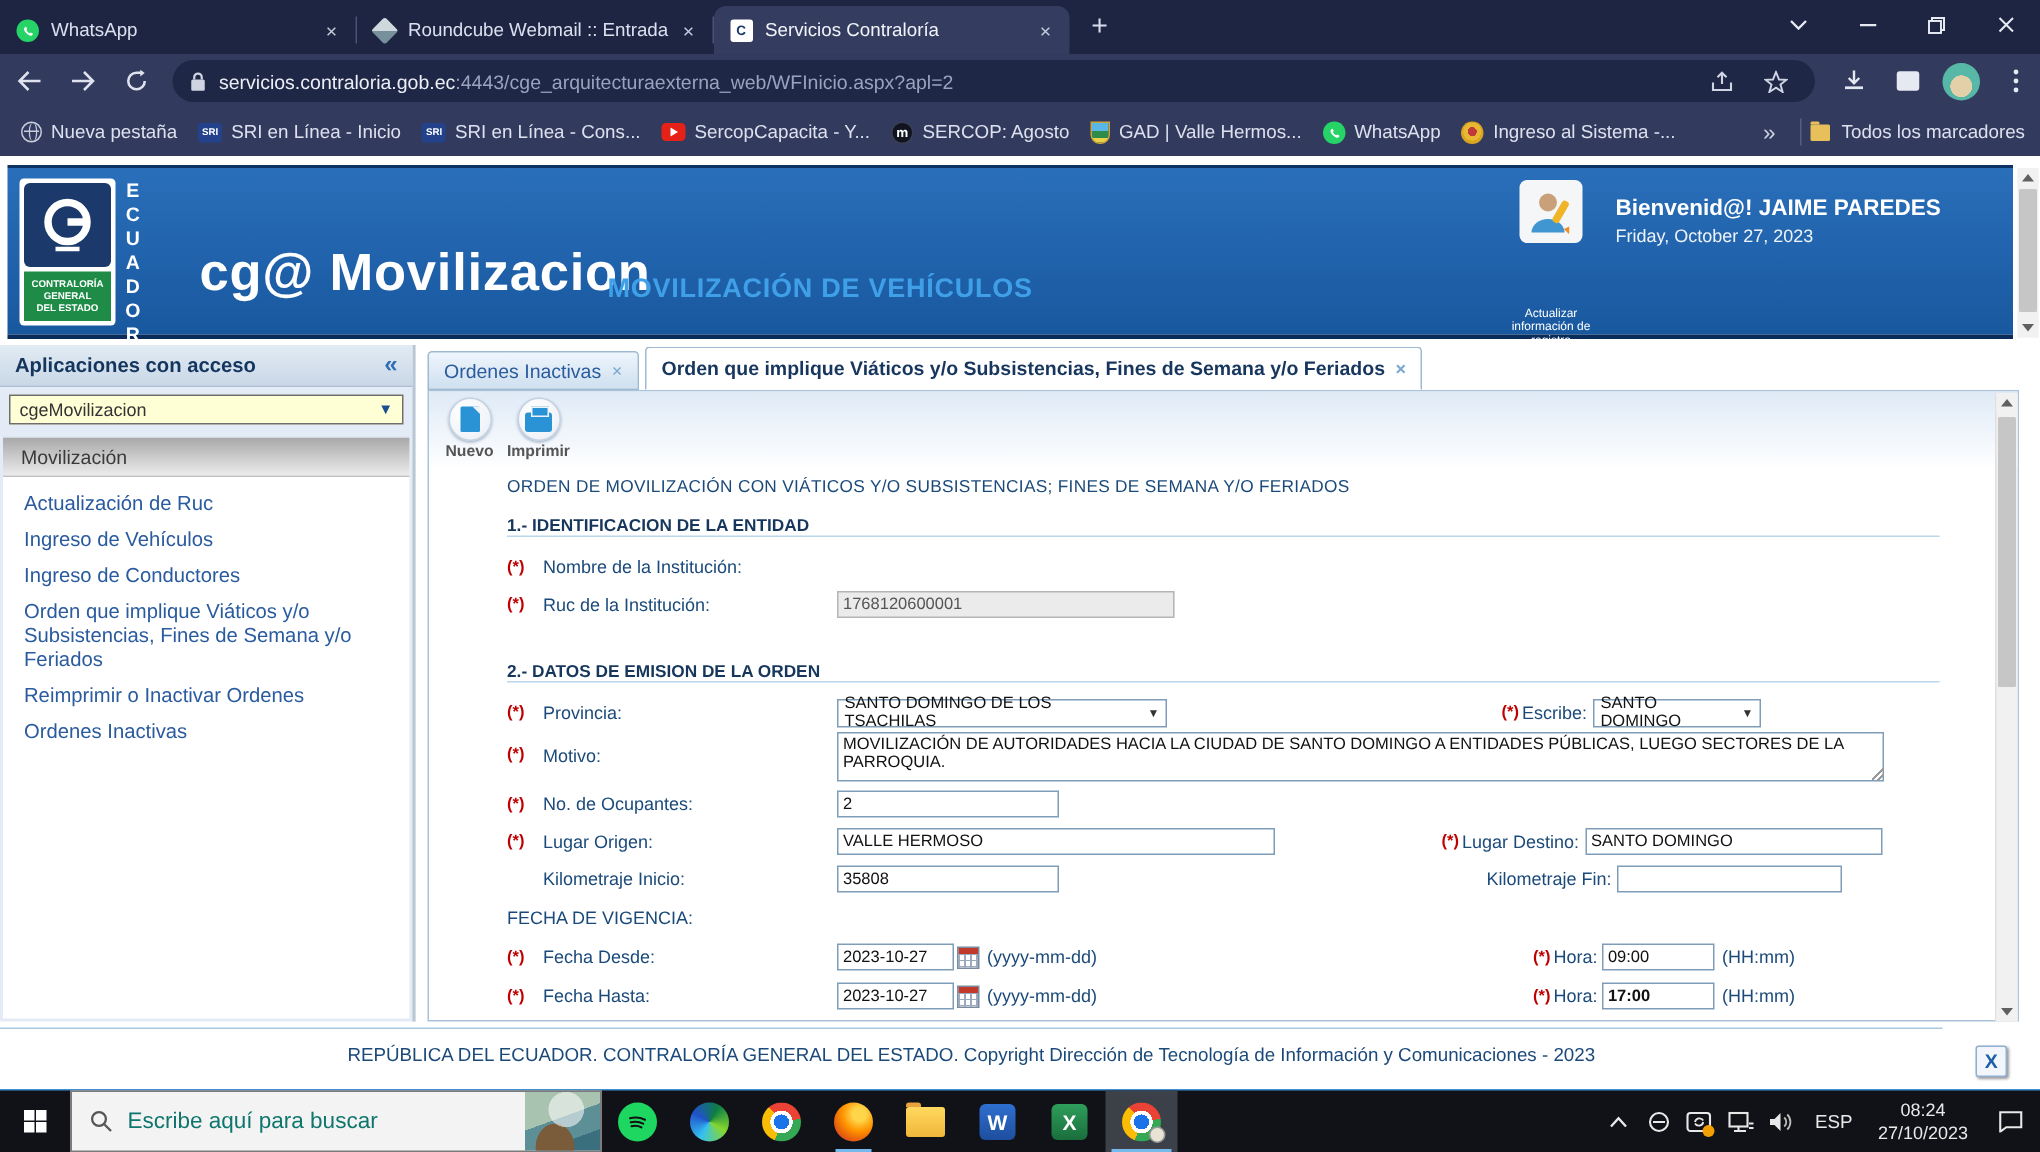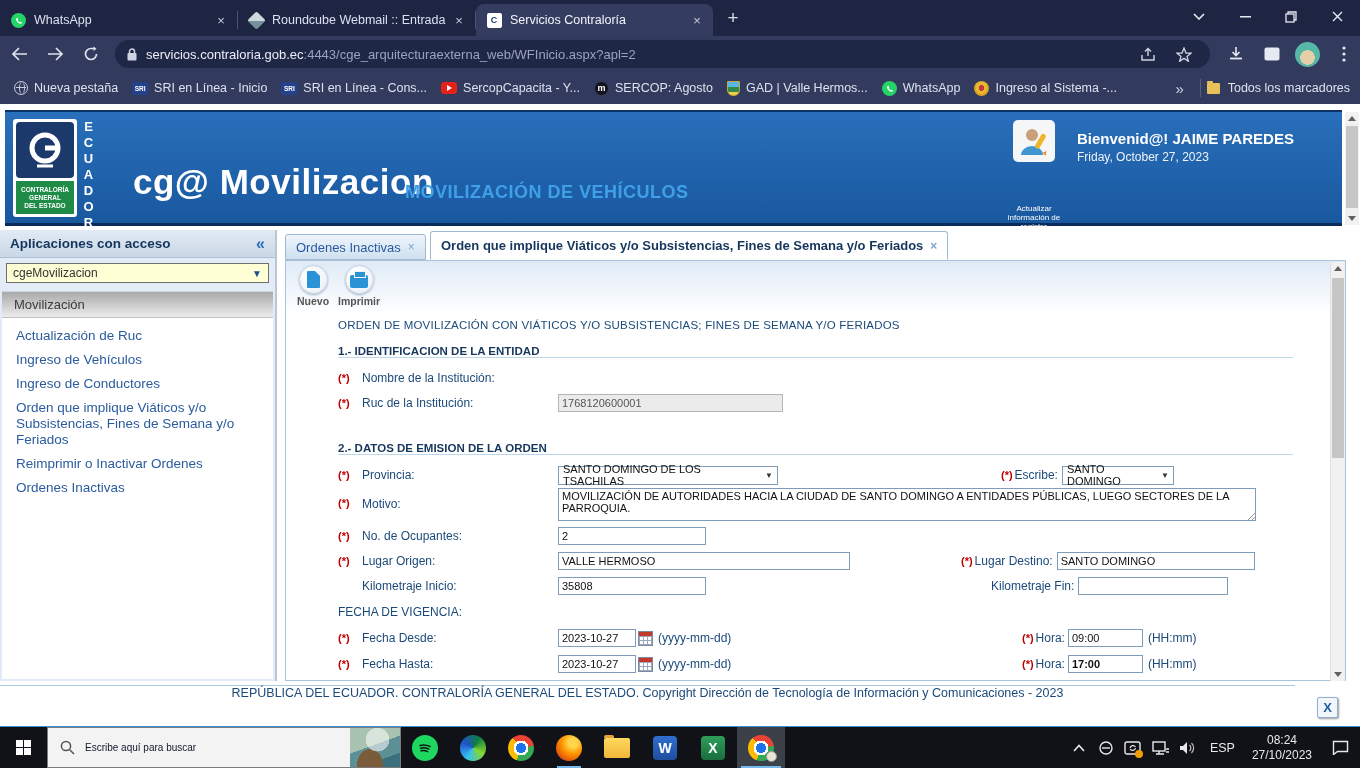--- a/index.html
+++ b/index.html
@@ -122,29 +122,29 @@
   .hint { color:#1b4a7a; font-size:12px; margin-left:5px; }
   .plain-label { margin-top:9px; color:#1b4a7a; font-size:12px; }
   .cal-ic { width:15px; height:15px; margin-left:2px; border:1px solid #7a8ba0; background:
       linear-gradient(180deg,#c0392b 0 4px, transparent 4px),
       repeating-linear-gradient(90deg,#9aa9bd 0 1px, transparent 1px 4px),
       repeating-linear-gradient(180deg,#9aa9bd 0 1px, transparent 1px 4px),
       #fff; }
   .ws-scroll { right:0; top:1px; width:15px; height:419px; border-left:1px solid #e0e0e0; }
   .ws-scroll .vs-thumb { top:16px; height:180px; }
 
-  .site-footer { position:absolute; left:0; top:581px; width:1295px; height:41px; background:#fff; border-top:1px solid #a8c8e0; text-align:center; color:#1b4a7a; font-size:12.5px; }
+  .site-footer { position:absolute; left:0; top:581px; width:1295px; height:41px; background:#fff; border-top:1px solid #a8c8e0; text-align:center; padding-top:10px; color:#1b4a7a; font-size:12.5px; }
 
   
   .taskbar { position:absolute; left:0; top:726px; width:1360px; height:42px; background:#101218; border-top:1px solid #3f8fd4; display:flex; align-items:stretch; }
   .start { width:47px; display:flex; align-items:center; justify-content:center; }
   .win-logo { width:15px; height:15px; display:grid; grid-template-columns:7px 7px; grid-template-rows:7px 7px; gap:1px; }
   .win-logo span { background:#fff; }
   .searchbox { width:354px; background:#f3f3f3; border:1px solid #7a7a7a; display:flex; align-items:center; padding-left:12px; position:relative; }
-  .search-text { color:#0f172a; font-size:10px; margin-left:10px; }
+  .search-text { color:#0f766e; font-size:15px; margin-left:10px; }
   .search-art { position:absolute; right:0; top:0; bottom:0; width:50px; background:
       radial-gradient(ellipse at 55% 30%, rgba(255,255,255,0.55) 0 30%, transparent 31%),
       radial-gradient(ellipse at 40% 95%, #7a5c3a 0 30%, transparent 31%),
       linear-gradient(160deg,#a8c4b0 0 45%, #5d8f96 45% 75%, #3a6f7e 75%); }
   .tb-apps { display:flex; }
   .tb-slot { width:48px; display:flex; align-items:center; justify-content:center; position:relative; }
   .tb-slot.open:after { content:""; position:absolute; bottom:0; left:12px; right:12px; height:2.5px; background:#76b9ed; }
   .tb-slot.active-app { background:#3c4048; }
   .tb-slot.active-app:after { content:""; position:absolute; bottom:0; left:4px; right:4px; height:2.5px; background:#76b9ed; }
   .app-ic { width:26px; height:26px; border-radius:50%; }

